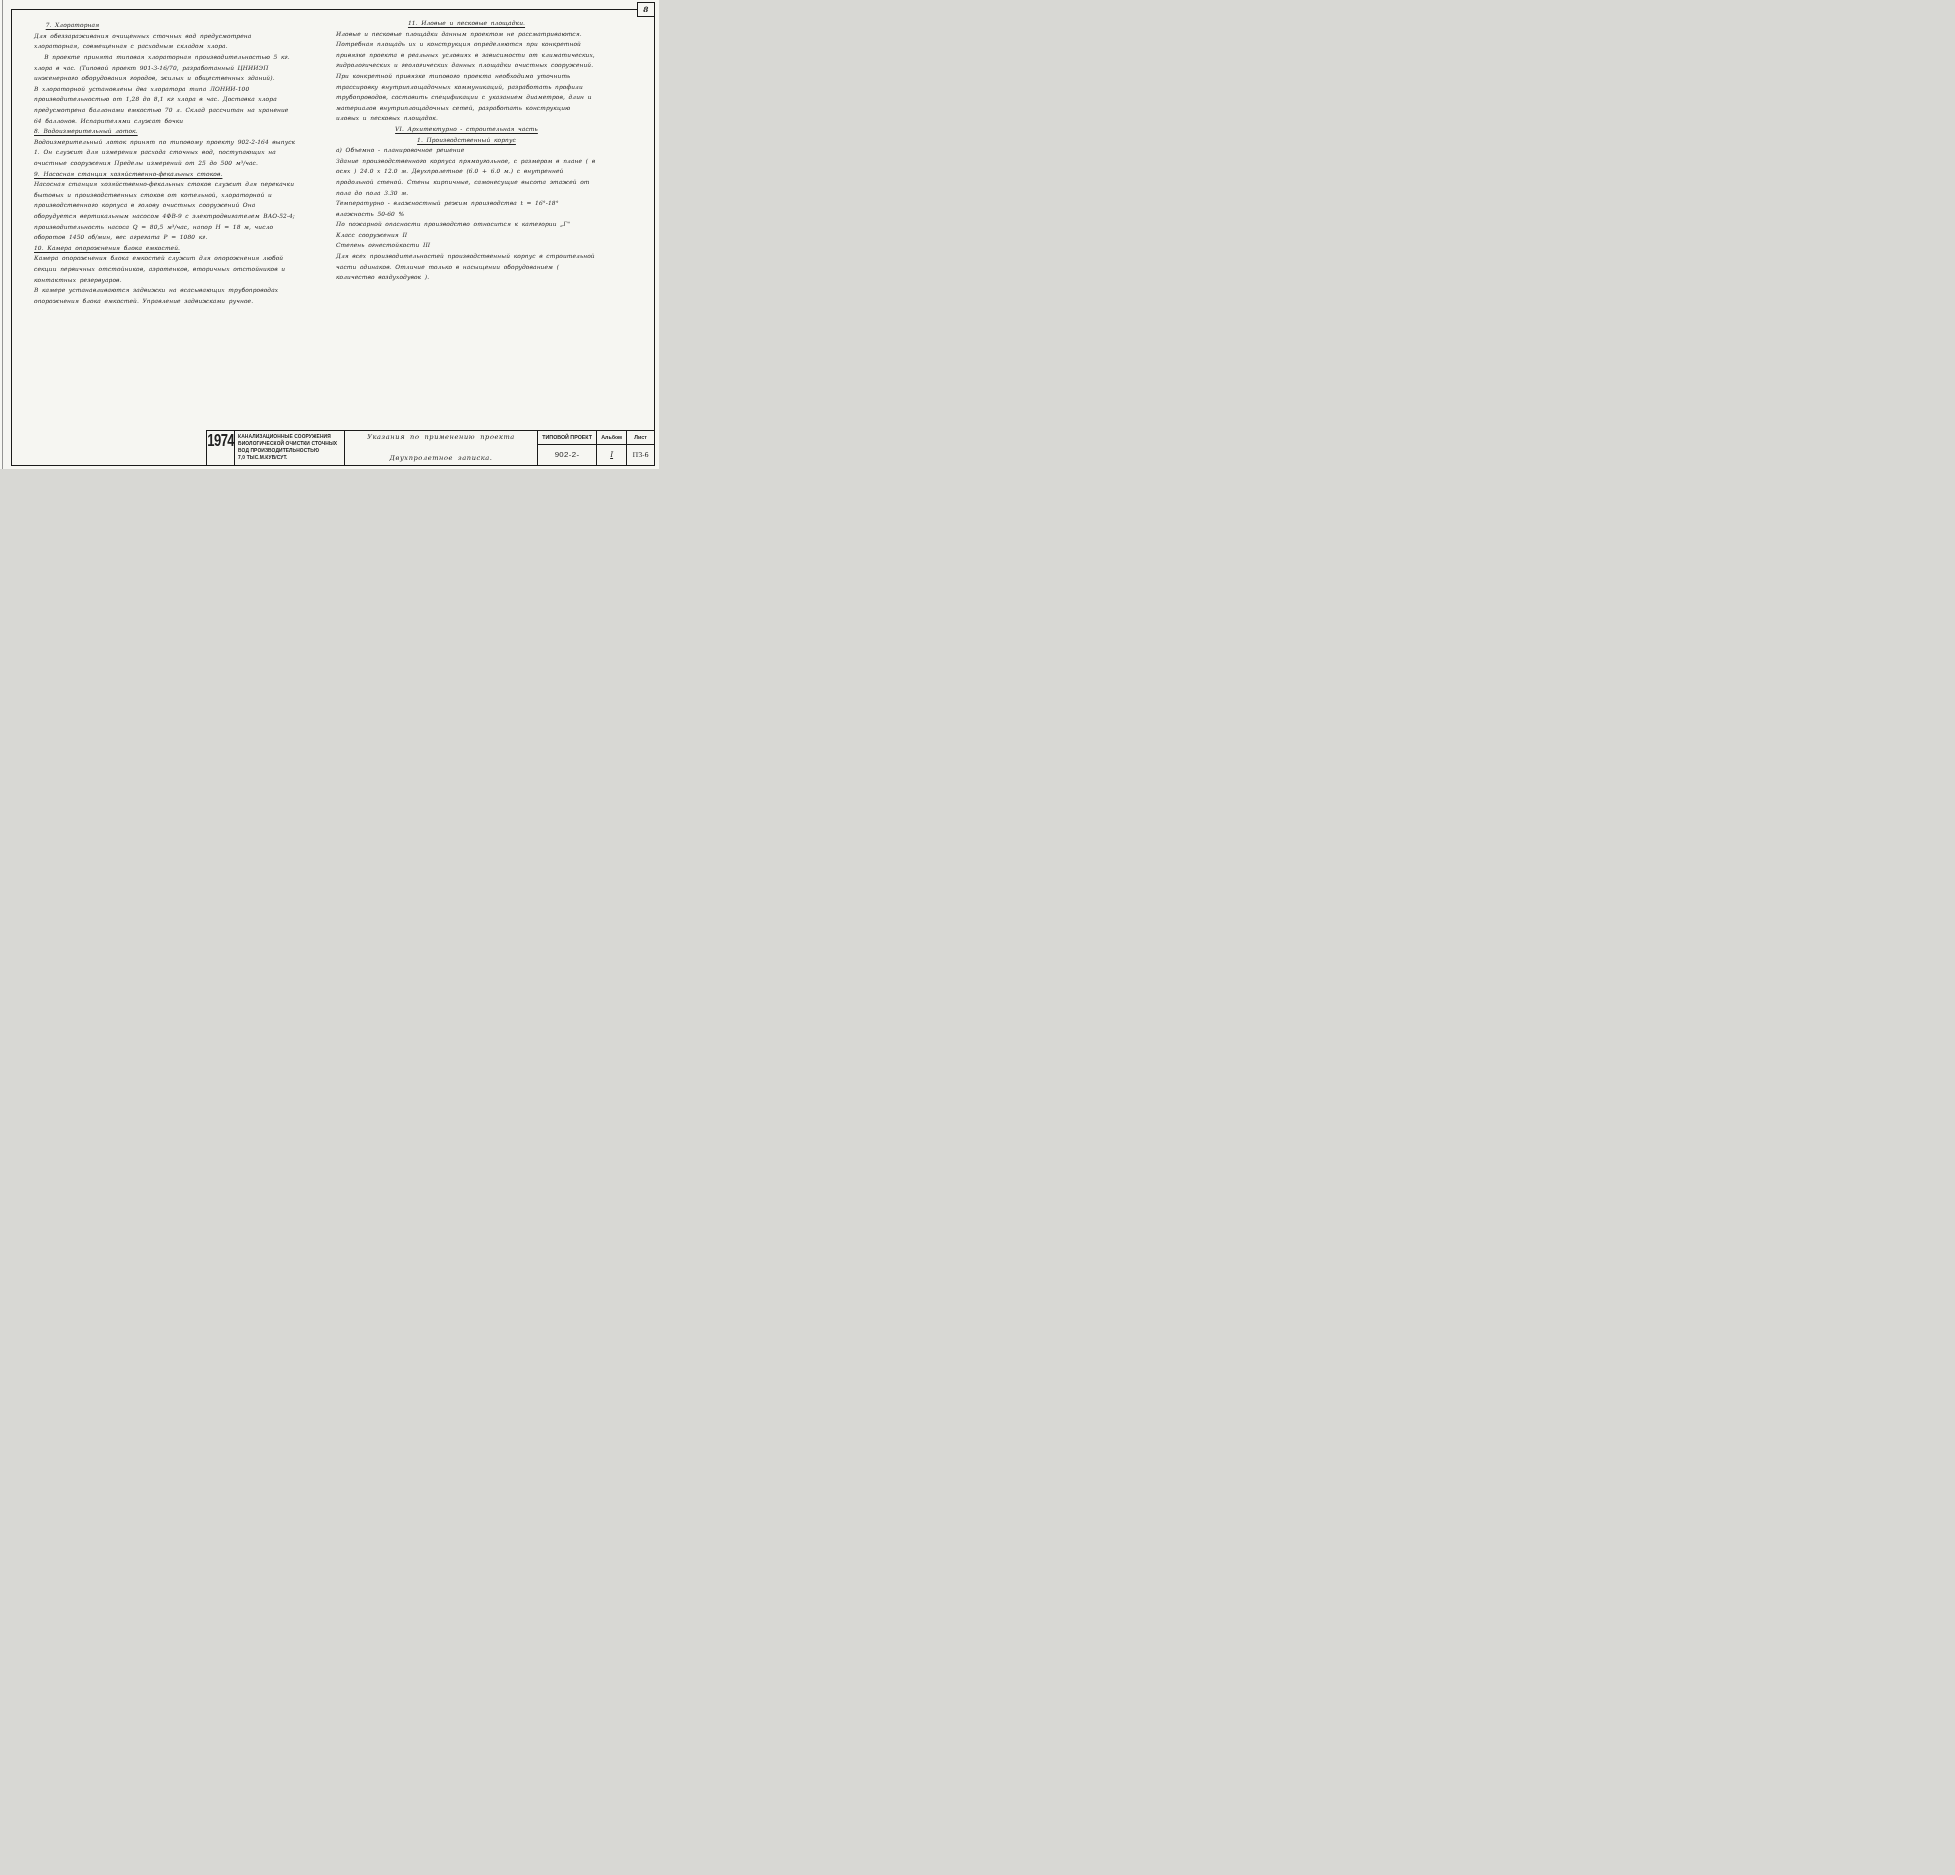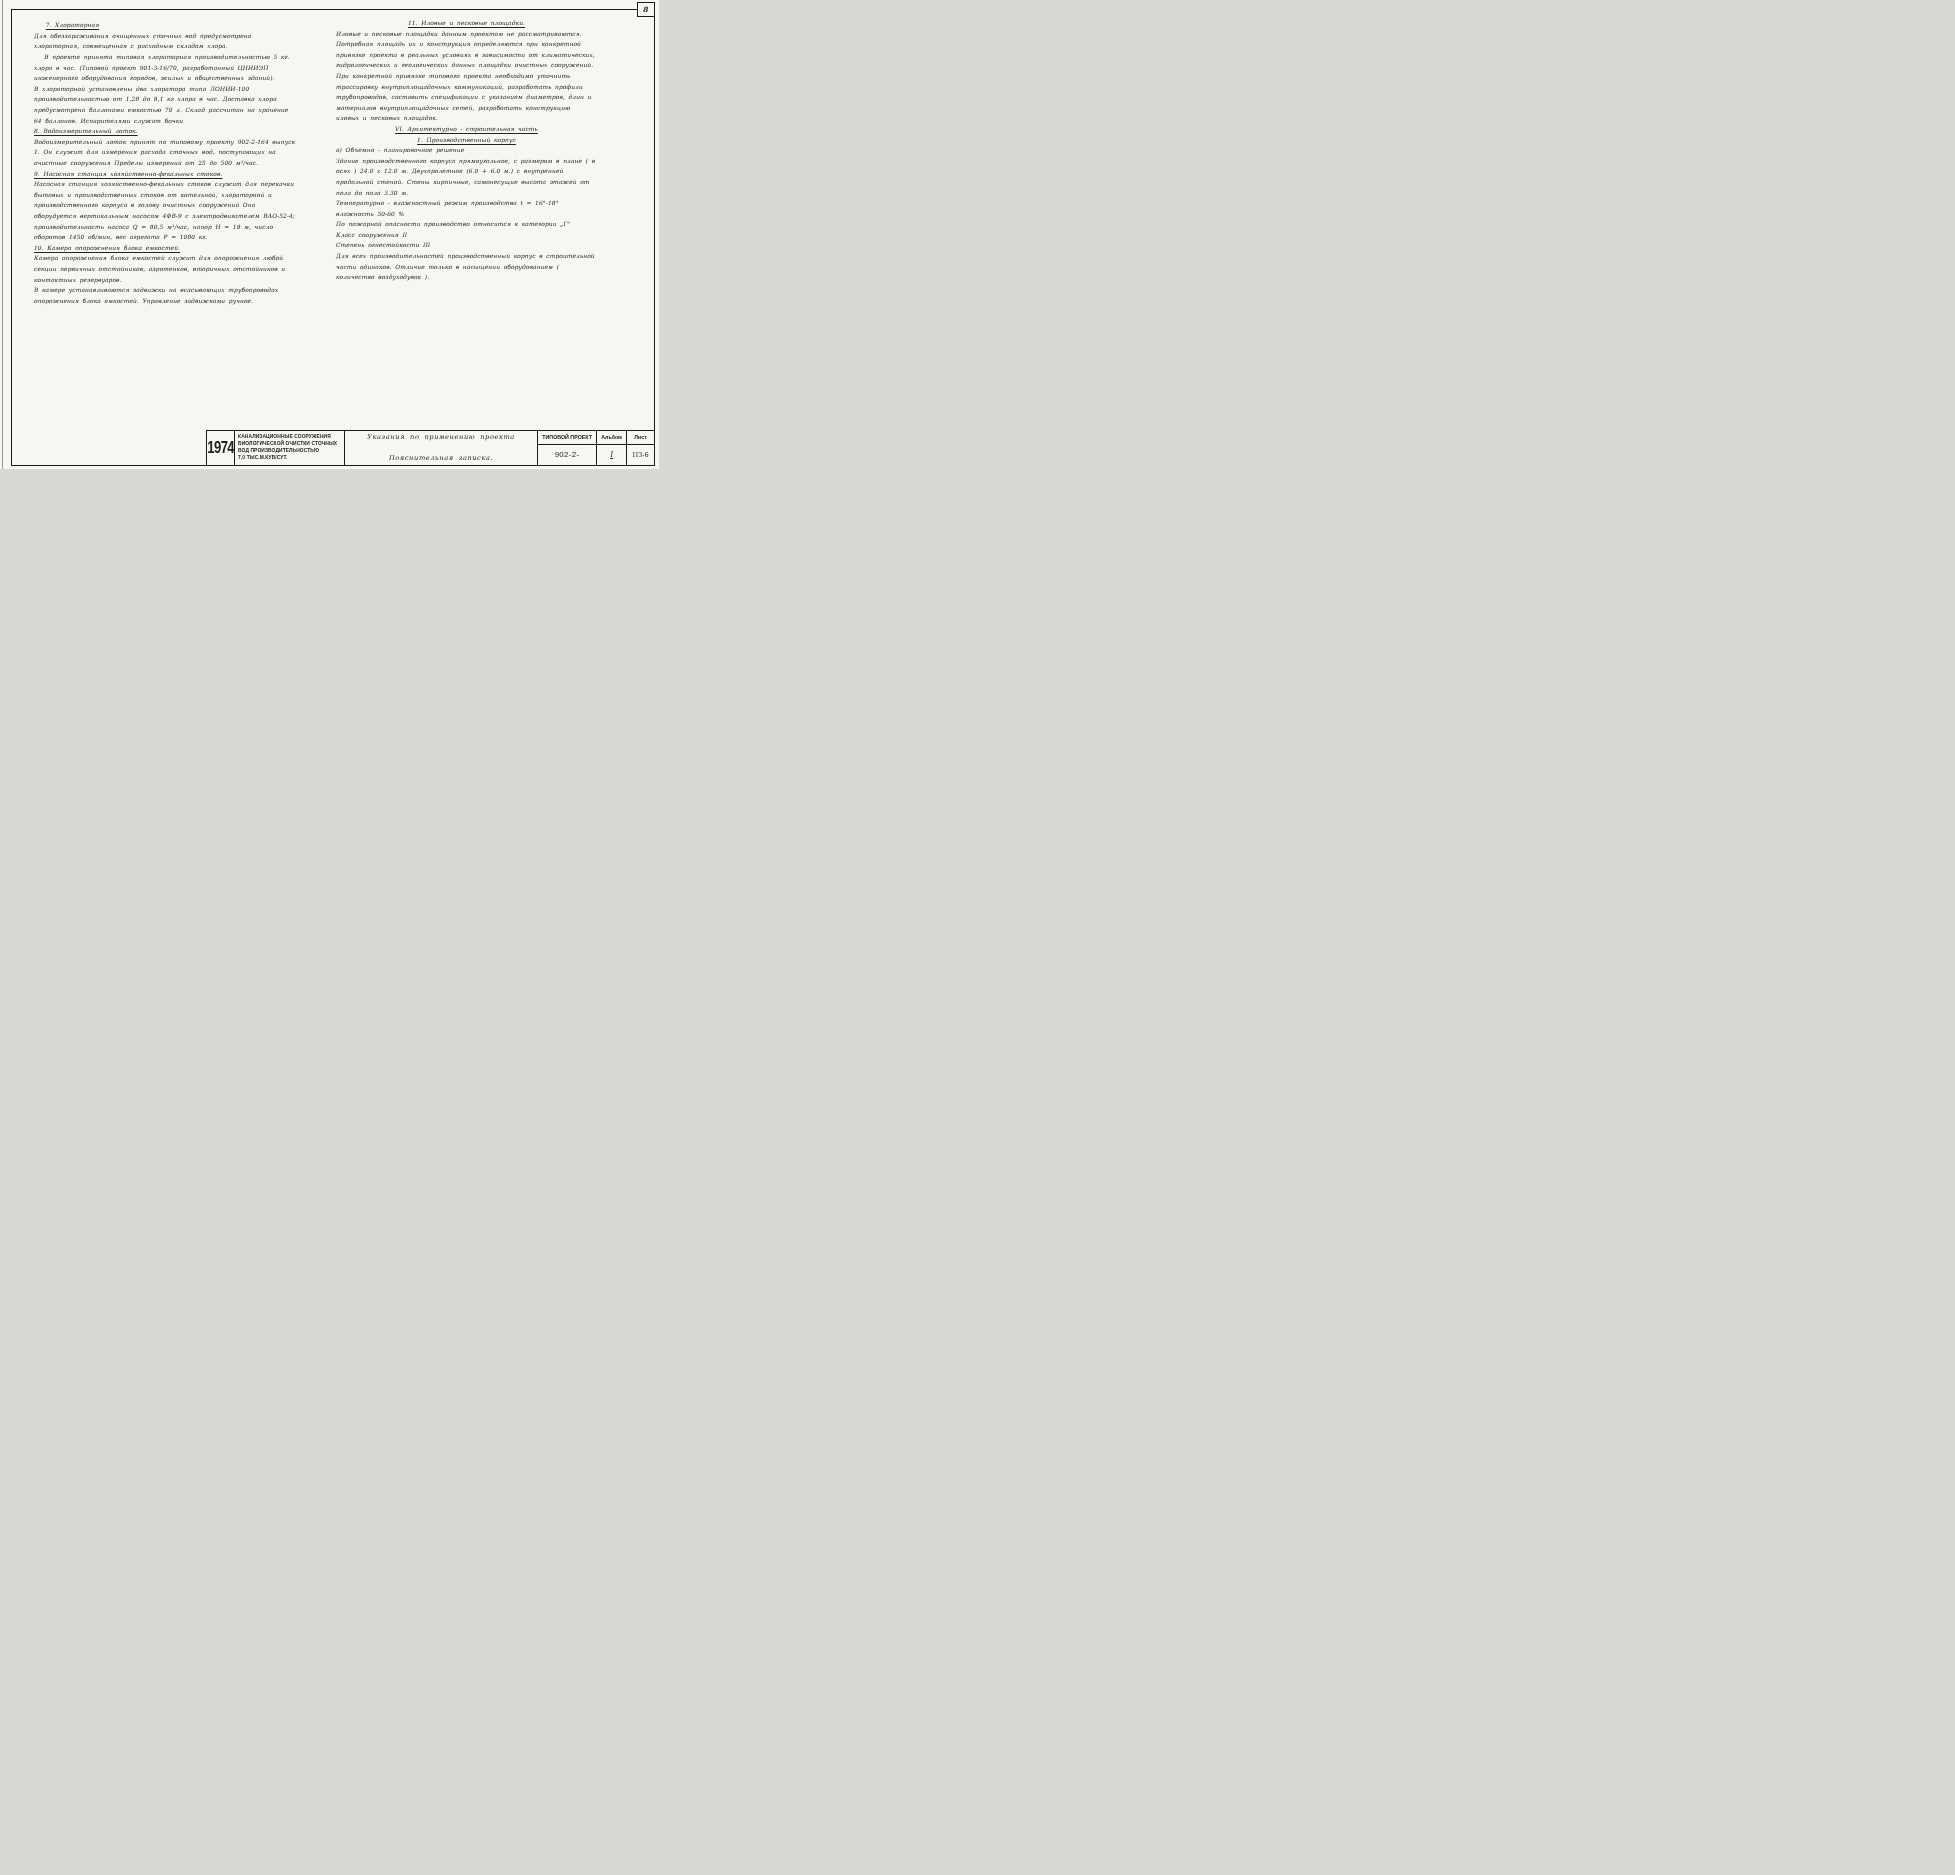--- a/index.html
+++ b/index.html
@@ -53,21 +53,21 @@
     font-family:"Liberation Sans", sans-serif;
   }
   .tb-cell { border-right:1px solid #1b1b1b; }
   .tb-year {
     grid-column:1; grid-row:1/3;
     display:flex; align-items:center; justify-content:center;
     font-weight:700; font-size:16.4px; letter-spacing:-0.8px;
     transform:scaleX(.8); transform-origin:center;
     border-right:none;
   }
-  .tb-year-wrap { grid-column:1; grid-row:1/3; border-right:1px solid #1b1b1b; display:flex; align-items:center; justify-content:center; overflow:hidden; }
+  .tb-year-wrap { grid-column:1; grid-row:1/3; border-right:1px solid #1b1b1b; display:flex; align-items:flex-start; justify-content:center; overflow:hidden; }
   .tb-org {
     grid-column:2; grid-row:1/3;
     padding:2px 2.3px 0 3.1px;
     font-weight:700; font-size:4.9px; line-height:7px;
     letter-spacing:0.1px;
   }
   .tb-title {
     grid-column:3; grid-row:1/3;
     display:flex; flex-direction:column; align-items:center; justify-content:center; gap:13px;
     font-family:"DejaVu Serif", serif; font-style:italic;
@@ -132,21 +132,21 @@
       <span class="tb-year">1974</span>
     </div>
     <div class="tb-cell tb-org">
       <div>КАНАЛИЗАЦИОННЫЕ  СООРУЖЕНИЯ</div>
       <div>БИОЛОГИЧЕСКОЙ ОЧИСТКИ СТОЧНЫХ</div>
       <div>ВОД ПРОИЗВОДИТЕЛЬНОСТЬЮ</div>
       <div>7,0  ТЫС.М.КУБ/СУТ.</div>
     </div>
     <div class="tb-cell tb-title">
       <div>Указания  по  применению  проекта</div>
-      <div>Пояснительная  записка.</div>
+      <div>Двухпролетное  записка.</div>
     </div>
     <div class="tb-cell tb-sub-label tb-proj-label">ТИПОВОЙ ПРОЕКТ</div>
     <div class="tb-cell tb-sub-value tb-proj-value">902-2-</div>
     <div class="tb-cell tb-sub-label tb-album-label">Альбом</div>
     <div class="tb-cell tb-sub-value tb-album-value">I</div>
     <div class="tb-cell tb-sub-label tb-sheet-label">Лист</div>
     <div class="tb-cell tb-sub-value tb-sheet-value">ПЗ-6</div>
   </div>
 
 </div>

